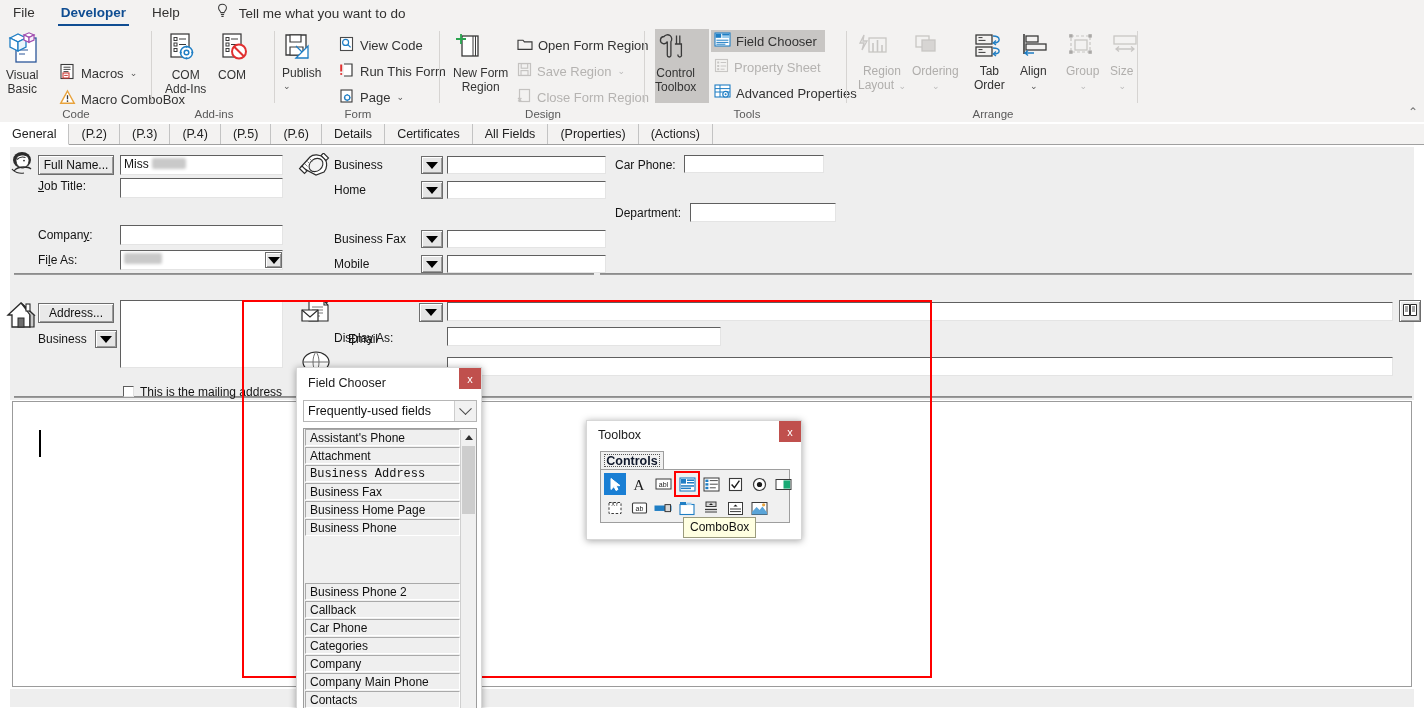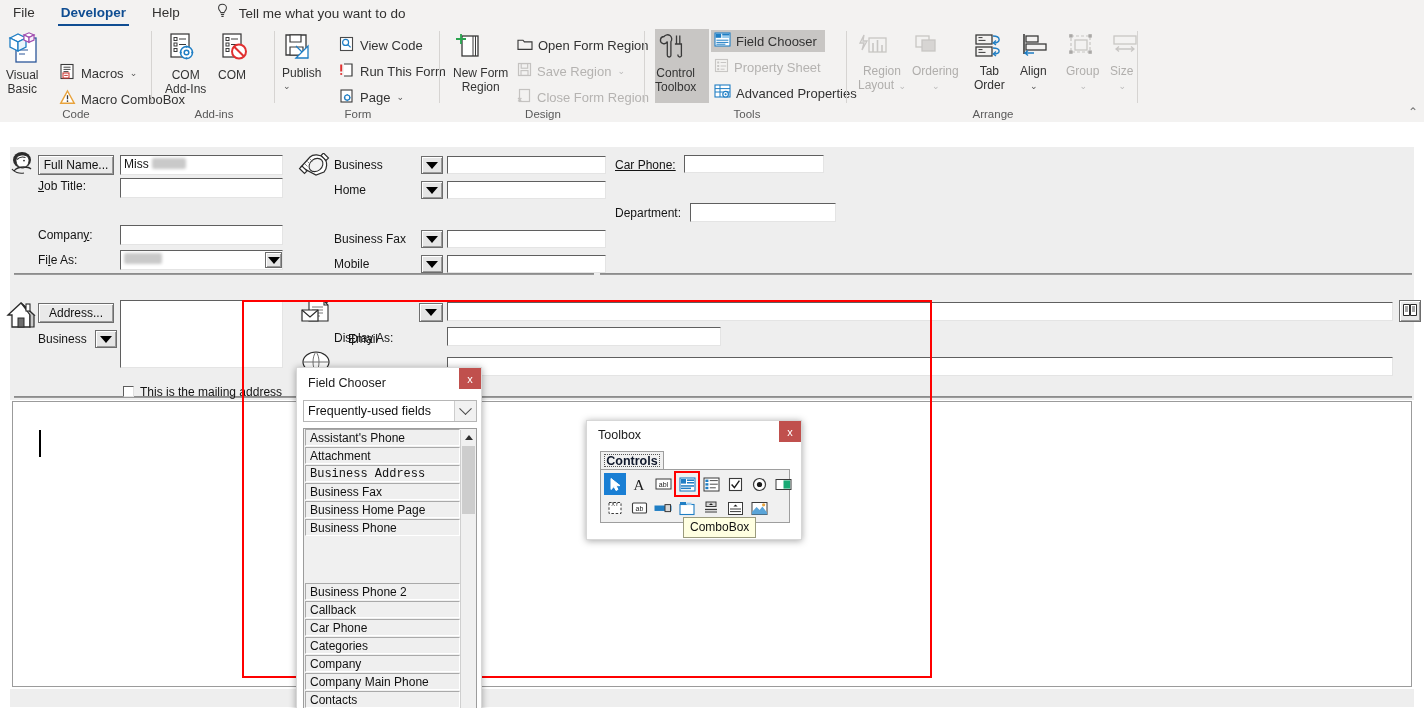--- a/index.html
+++ b/index.html
@@ -445,20 +445,33 @@
       </div>
 
       <div class="rgroup-label">Arrange</div>
       <div class="rgroup-sep" style="right:0;"></div>
     </div>
 
     <div class="ribbon-collapse">⌃</div>
   </div>
 </div>
 
+<div class="pagetabs">
+  <div class="ptab sel">General</div>
+  <div class="ptab">(P.2)</div>
+  <div class="ptab">(P.3)</div>
+  <div class="ptab">(P.4)</div>
+  <div class="ptab">(P.5)</div>
+  <div class="ptab">(P.6)</div>
+  <div class="ptab">Details</div>
+  <div class="ptab">Certificates</div>
+  <div class="ptab">All Fields</div>
+  <div class="ptab">(Properties)</div>
+  <div class="ptab">(Actions)</div>
+</div>
 
 <div class="canvas">
 
   <div class="designgrid" style="left:10px; top:2px; width:1404px; height:130px;"></div>
   <div class="hdivline" style="left:14px; top:128px; width:580px;"></div>
   <div class="hdivline" style="left:600px; top:128px; width:812px;"></div>
 
   <div class="designgrid" style="left:10px; top:132px; width:1404px; height:123px;"></div>
   <div class="hdivline" style="left:14px; top:251px; width:1398px;"></div>
 
@@ -524,21 +537,21 @@
         <span class="arr"></span>
       </div>
   <div class="textin" style="left:447px; top:85px; width:159px; height:18px;"></div>
 
   <div class="flabel" style="left:334px; top:112px;">Mobile</div>
   <div class="ddbtn" style="left:421px; top:110px; width:22px; height:18px;">
         <span class="arr"></span>
       </div>
   <div class="textin" style="left:447px; top:110px; width:159px; height:18px;"></div>
 
-  <div class="flabel" style="left:615px; top:13px;text-decoration:underline;">Car Phone:</div>
+  <div class="flabel" style="left:615px; top:13px;">Car Phone:</div>
   <div class="textin" style="left:684px; top:10px; width:140px; height:18px;"></div>
 
   <div class="flabel" style="left:615px; top:61px;">Department:</div>
   <div class="textin" style="left:690px; top:58px; width:146px; height:19px;"></div>
 
   <span style="position:absolute; left:6px; top:155px;">
     <svg width="34" height="30" viewBox="0 0 34 30">
       <path d="M2 15 L15 3 L28 15 H24 v12 H6 V15z" fill="#ffffff" stroke="#2b2b2b" stroke-width="1.3"></path>
       <path d="M15 3 L28 15 v12 h-4 V15z" fill="#c9c9c9" stroke="#2b2b2b" stroke-width="1.2"></path>
       <rect x="12" y="18" width="6" height="9" fill="#6e6e6e" stroke="#2b2b2b" stroke-width="1"></rect>

